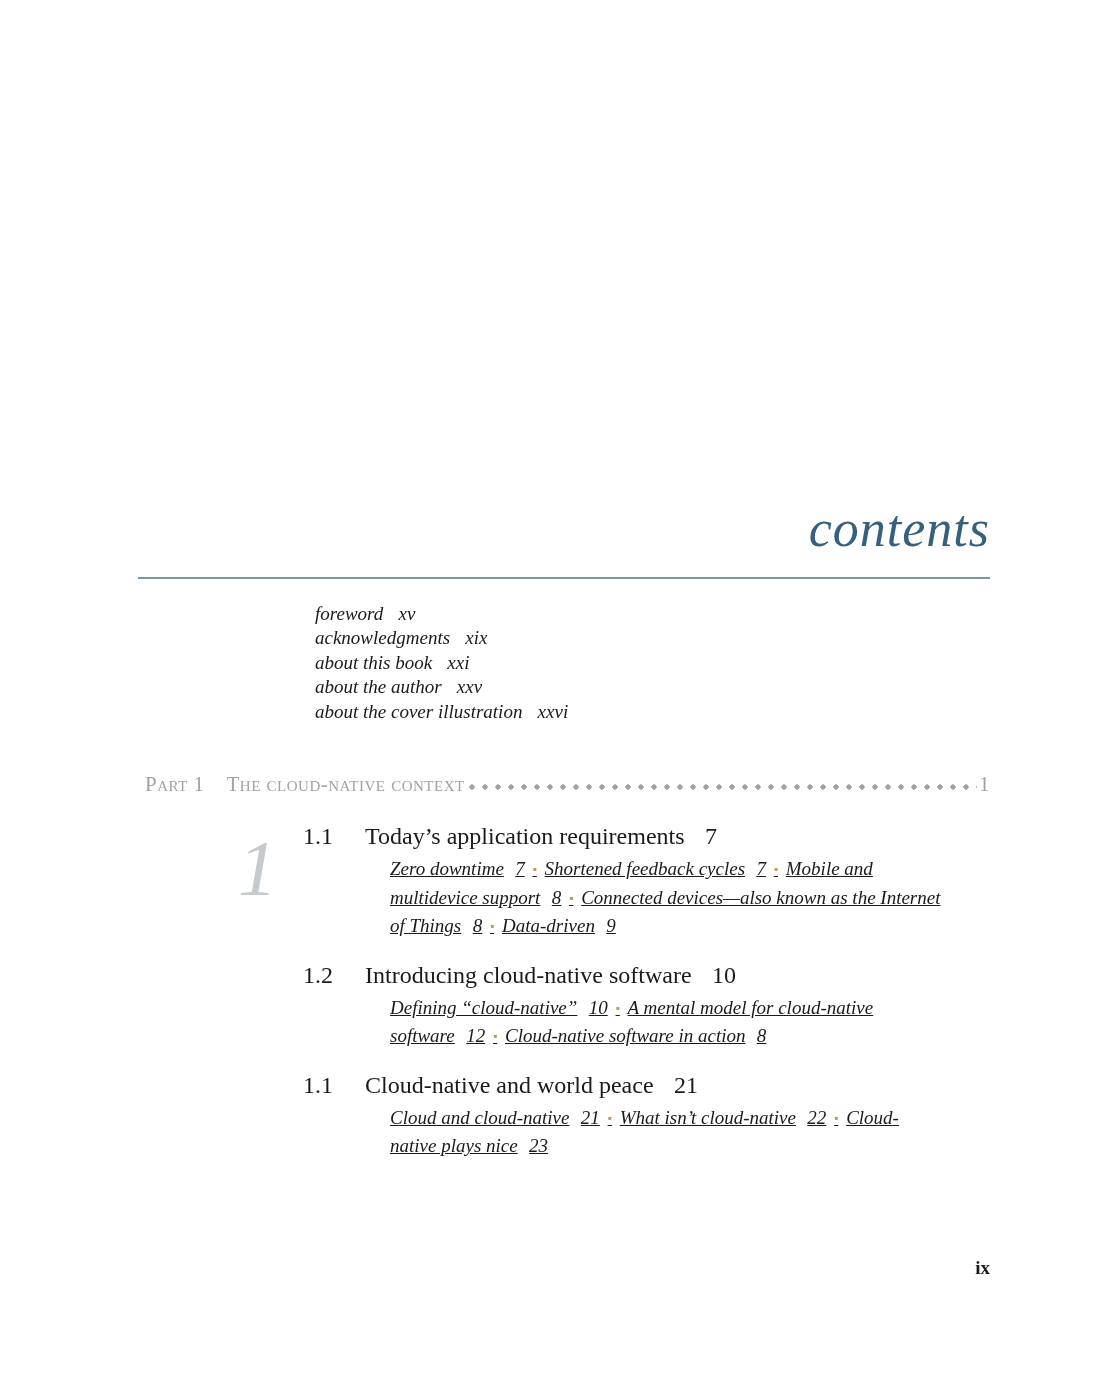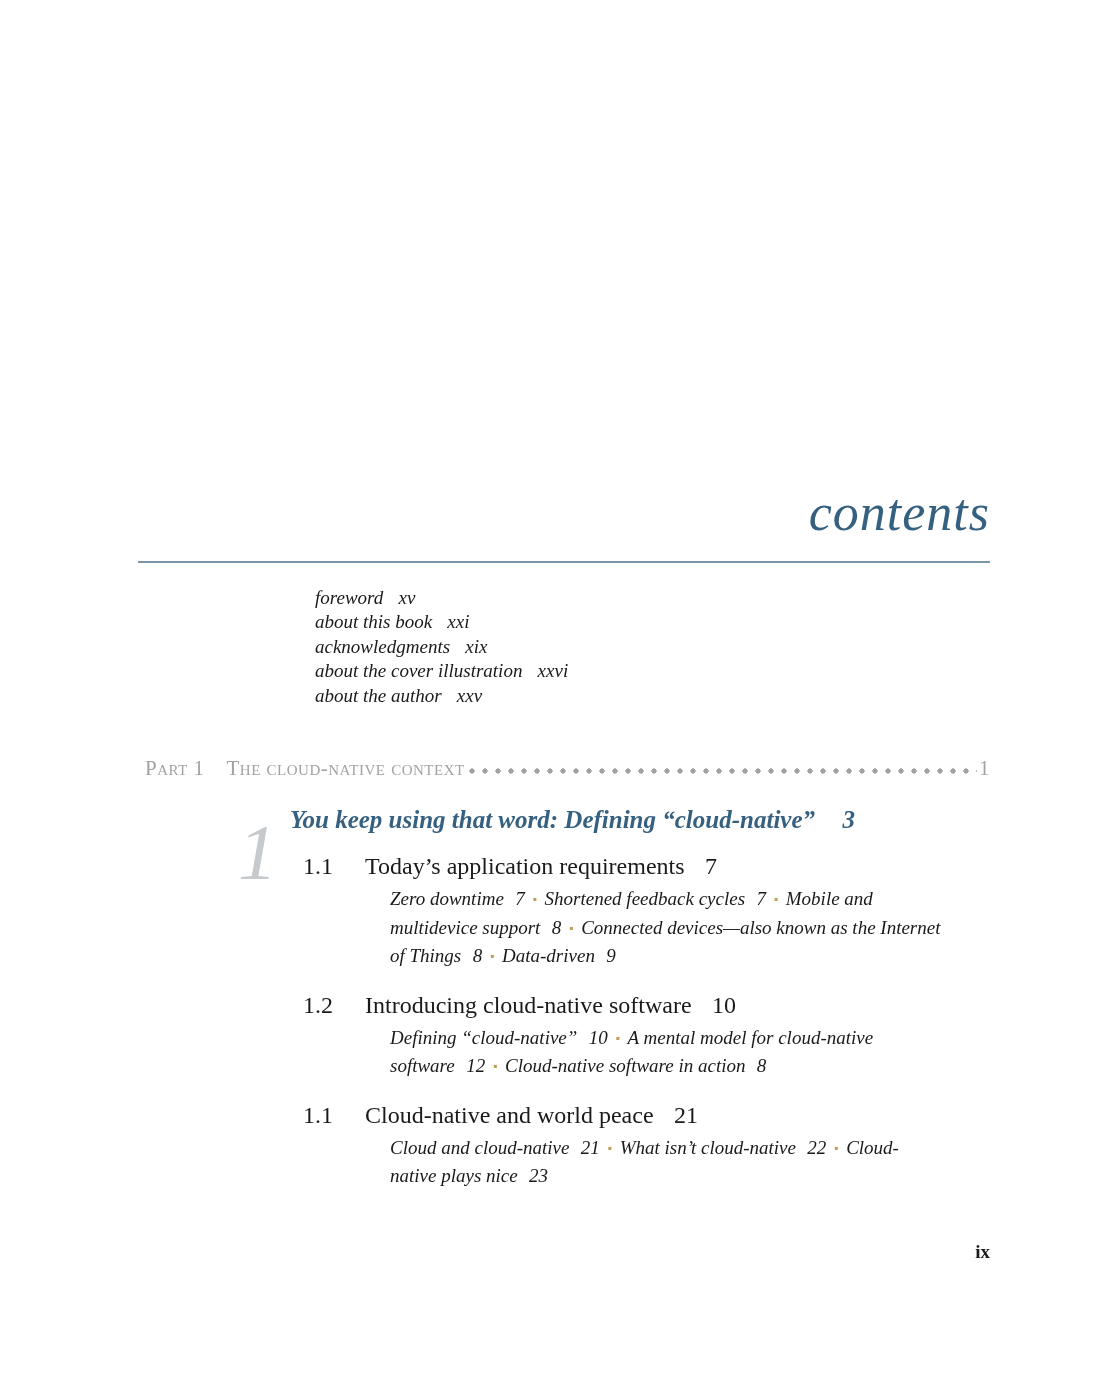--- a/index.html
+++ b/index.html
@@ -12,20 +12,21 @@
   }
   *{margin:0;padding:0;box-sizing:border-box;}
   html,body{background:#ffffff;}
   .page{
     position:relative;
     width:1106px;height:1268px;
     background:#ffffff;
     font-family:"Liberation Serif", serif;
     color:var(--text);
     overflow:hidden;
+    margin-top:16px;
   }
   
   .page-title{
     position:absolute;left:138px;right:116px;top:484px;
     text-align:right;
     font-style:italic;font-weight:400;
     font-size:52px;line-height:1.1;
     color:var(--accent-blue);
     letter-spacing:1px;
   }
@@ -73,21 +74,21 @@
   .chap-page{margin-left:1.1em;}
   
   .sections{margin-left:65px;margin-top:0;}
   .section{margin-bottom:18px;}
   .sec-head{font-size:24px;line-height:30px;}
   .sec-num{display:inline-block;min-width:38px;}
   .sec-title{margin-left:24px;}
   .sec-page{margin-left:0.85em;}
   .sec-subs{
     margin:5px 0 0 87px;width:552px;
-    font-style:italic;font-size:19px;line-height:26.5px;
+    font-style:italic;font-size:19px;line-height:26.5px;text-decoration:underline;
   }
   .sub-pg{margin-left:0.6em;}
   .bullet{
     color:var(--bullet-gold);
     font-style:normal;font-size:12px;
     margin:0 0.65em;
     position:relative;top:-2px;
   }
   
   .footer{
@@ -99,38 +100,35 @@
 <body>
 
 <div class="page">
 
   <h1 class="page-title">contents</h1>
 
   <hr class="rule">
 
   <div class="front-matter" id="front-matter">
       <div class="fm-row"><span class="fm-label">foreword</span><span class="fm-page">xv</span></div>
+      <div class="fm-row"><span class="fm-label">acknowledgments</span><span class="fm-page">xix</span></div>
       <div class="fm-row"><span class="fm-label">about this book</span><span class="fm-page">xxi</span></div>
-      <div class="fm-row"><span class="fm-label">acknowledgments</span><span class="fm-page">xix</span></div>
+      <div class="fm-row"><span class="fm-label">about the author</span><span class="fm-page">xxv</span></div>
       <div class="fm-row"><span class="fm-label">about the cover illustration</span><span class="fm-page">xxvi</span></div>
-      <div class="fm-row"><span class="fm-label">about the author</span><span class="fm-page">xxv</span></div>
     </div>
 
   <div class="part-line">
     <span class="part-kicker">Part 1</span>
     <span class="part-title">The cloud-native context</span>
     <span class="leader"></span>
     <span class="part-page">1</span>
   </div>
 
   <div class="chapter">
     <div class="chap-num">1</div>
-    <div class="chap-title-row">
-      <span>You keep using that word: Defining “cloud-native”</span><span class="chap-page">3</span>
-    </div>
     <div class="sections" id="sections">
         <div class="section">
           <div class="sec-head"><span class="sec-num">1.1</span><span class="sec-title">Today’s application requirements</span><span class="sec-page">7</span></div>
           <p class="sec-subs"><span class="sub-title">Zero downtime</span><span class="sub-pg">7</span><span class="bullet">▪</span><span class="sub-title">Shortened feedback cycles</span><span class="sub-pg">7</span><span class="bullet">▪</span><span class="sub-title">Mobile and multidevice support</span><span class="sub-pg">8</span><span class="bullet">▪</span><span class="sub-title">Connected devices—also known as the Internet of Things</span><span class="sub-pg">8</span><span class="bullet">▪</span><span class="sub-title">Data-driven</span><span class="sub-pg">9</span></p>
         </div>
         <div class="section">
           <div class="sec-head"><span class="sec-num">1.2</span><span class="sec-title">Introducing cloud-native software</span><span class="sec-page">10</span></div>
           <p class="sec-subs"><span class="sub-title">Defining “cloud-native”</span><span class="sub-pg">10</span><span class="bullet">▪</span><span class="sub-title">A mental model for cloud-native software</span><span class="sub-pg">12</span><span class="bullet">▪</span><span class="sub-title">Cloud-native software in action</span><span class="sub-pg">8</span></p>
         </div>
         <div class="section">

